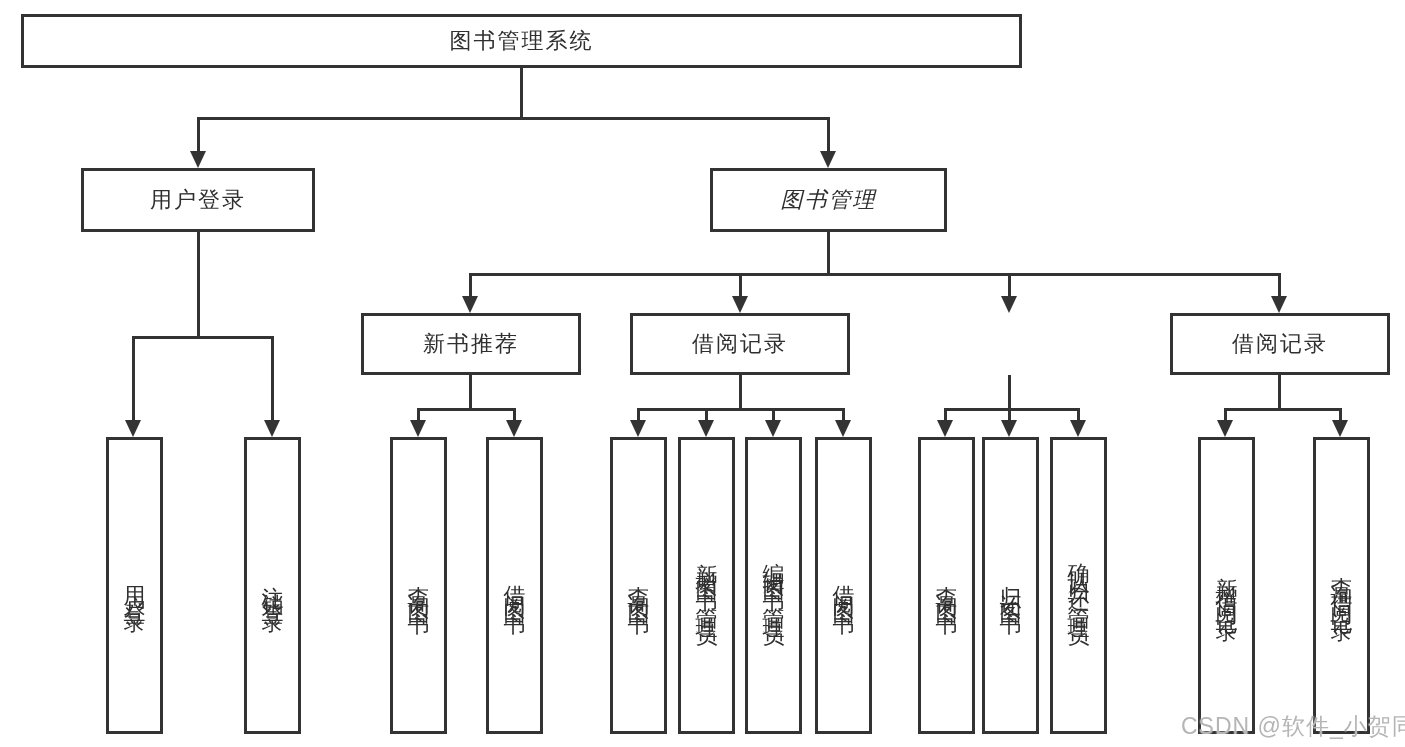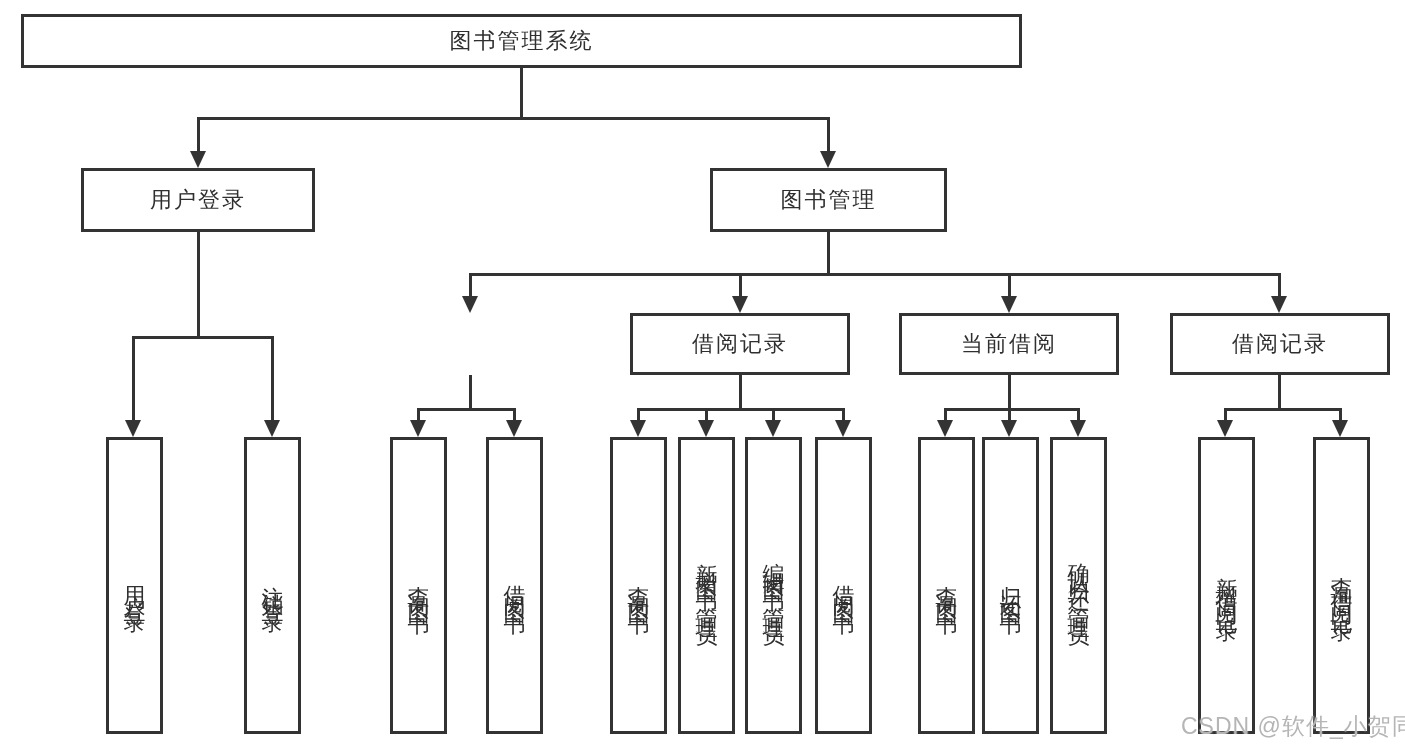--- a/index.html
+++ b/index.html
@@ -72,29 +72,29 @@
 
 <div id="canvas">
 
   <div class="box" style="left:21px;top:14px;width:1001px;height:54px;">
     <span>图书管理系统</span>
   </div>
 
   <div class="box" style="left:81px;top:168px;width:234px;height:64px;">
     <span>用户登录</span>
   </div>
-  <div class="box" style="left:710px;top:168px;width:237px;height:64px;">
+  <div class="box" style="left:710px;top:168px;width:237px;height:64px;font-style:italic;">
     <span>图书管理</span>
   </div>
 
+  <div class="box" style="left:361px;top:313px;width:220px;height:62px;">
+    <span>新书推荐</span>
+  </div>
   <div class="box" style="left:630px;top:313px;width:220px;height:62px;">
     <span>借阅记录</span>
-  </div>
-  <div class="box" style="left:899px;top:313px;width:220px;height:62px;">
-    <span>当前借阅</span>
   </div>
   <div class="box" style="left:1170px;top:313px;width:220px;height:62px;">
     <span>借阅记录</span>
   </div>
 
   <div class="vbox" style="left:106px;">
     <span class="vtxt">用户登录</span>
   </div>
   <div class="vbox" style="left:244px;">
     <span class="vtxt">注销登录</span>

